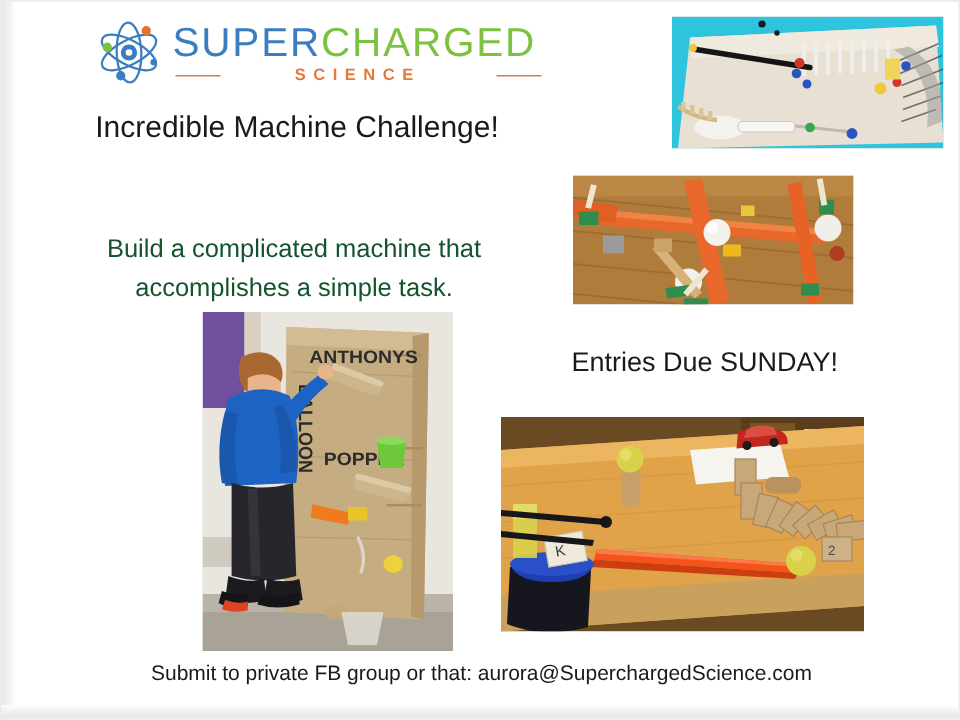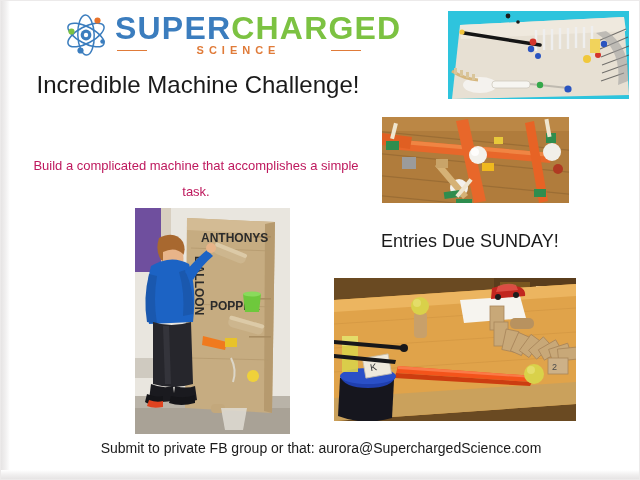--- a/index.html
+++ b/index.html
@@ -25,57 +25,57 @@
   #slide::after{
     content:"";position:absolute;left:0;bottom:0;width:640px;height:9px;
     background:linear-gradient(to top,#e6e4e4 0%,#f2f1f1 55%,#ffffff 100%);
     pointer-events:none;
   }
 
   
   #logo{position:absolute;left:62px;top:9px;width:300px;height:50px;}
   #logo-atom{position:absolute;left:0;top:3px;width:46px;height:44px;}
   #logo-word{position:absolute;left:52px;top:3px;white-space:nowrap;
-    font-size:32px;font-weight:bold;letter-spacing:1.2px;line-height:30px;}
+    font-size:27px;font-weight:normal;letter-spacing:1.2px;line-height:30px;}
   .w-super{color:#3b7dbe;}
   .w-charged{color:#7cc242;}
   #logo-sub{position:absolute;left:52px;top:33px;width:248px;height:16px;}
   #logo-sub-text{position:absolute;left:0;right:1px;top:0;text-align:center;
     font-size:11px;font-weight:bold;letter-spacing:5px;color:#e07b39;line-height:14px;}
   .subrule{position:absolute;top:7px;height:1px;background:#e07b39;}
   #subrule-l{left:2px;width:30px;}
   #subrule-r{right:2px;width:30px;}
 
   
   #title{
     position:absolute;left:22px;top:64px;width:350px;
     text-align:center;color:#1a1a1a;
-    font-size:24px;line-height:40px;font-weight:normal;
+    font-size:20px;line-height:40px;font-weight:normal;
   }
   #subtitle{
     position:absolute;left:30px;top:152px;width:330px;
-    text-align:center;color:#be185d;
-    font-size:13px;line-height:26px;
+    text-align:center;color:#14532d;
+    font-size:17px;line-height:26px;
   }
   #entries{
     position:absolute;left:380px;top:228px;width:240px;
     text-align:left;color:#1a1a1a;
     font-size:18px;line-height:24px;
   }
   #footer{
     position:absolute;left:20px;top:437px;width:600px;
     text-align:center;color:#1a1a1a;
     font-size:14px;line-height:20px;
   }
 
   
   .photo{position:absolute;overflow:hidden;background:#ddd;}
   #photo1{left:447px;top:10px;width:181px;height:88px;}
   #photo2{left:381px;top:116px;width:187px;height:86px;}
-  #photo3{left:134px;top:207px;width:155px;height:226px;}
+  #photo3{left:134px;top:207px;width:167px;height:226px;}
   #photo4{left:333px;top:277px;width:242px;height:143px;}
   .ph-canvas{position:absolute;left:0;top:0;width:100%;height:100%;}
 </style>
 </head>
 <body>
 
 <div id="slide">
 
   <div id="logo">
 

